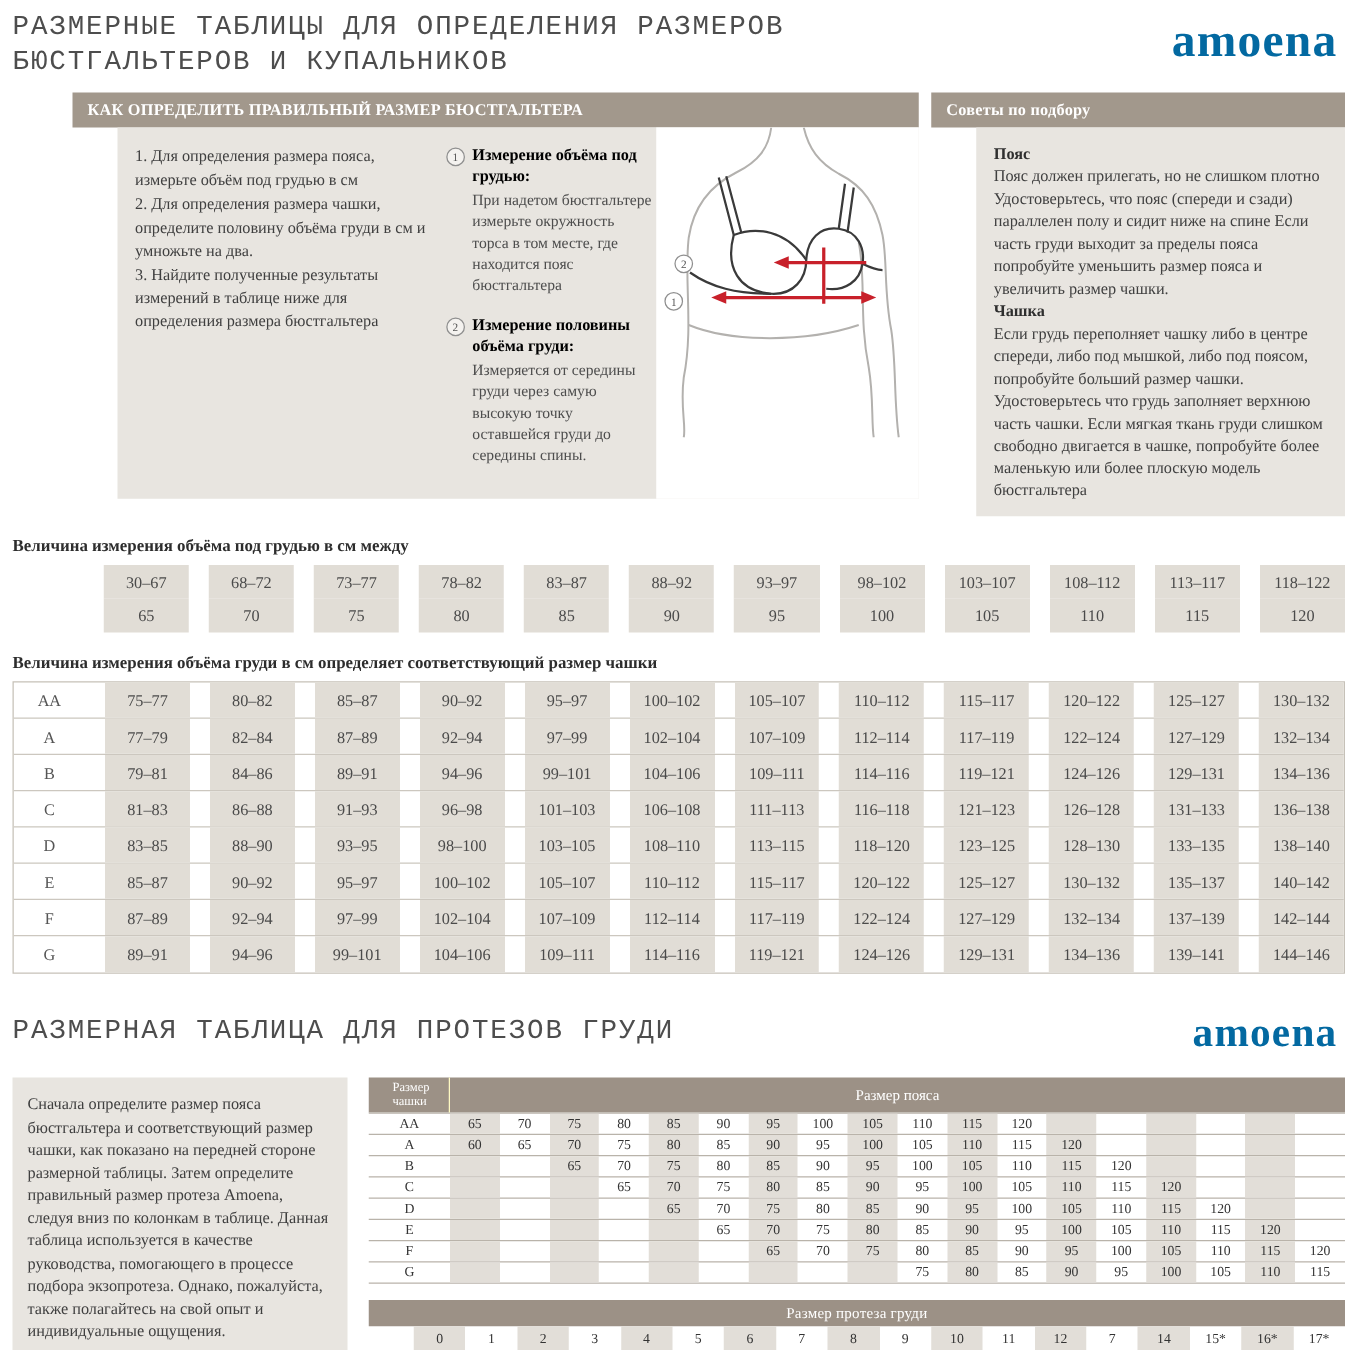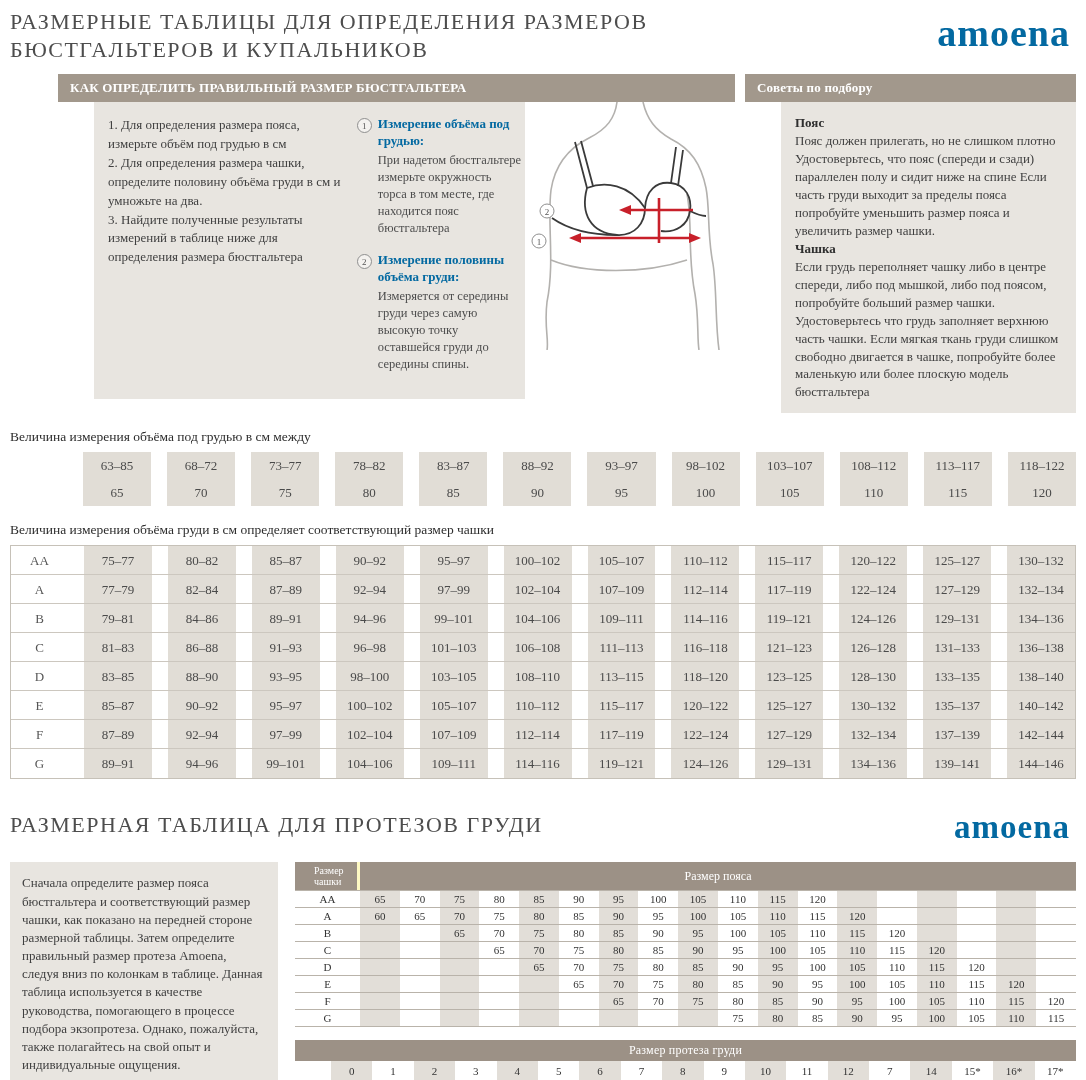--- a/index.html
+++ b/index.html
@@ -7,21 +7,21 @@
   body {
     width:1086px; height:1080px; overflow:hidden;
     font-family:"Liberation Serif", serif;
     color:#3f3f3f;
   }
   .page { padding:8px 0 0 10px; width:1076px; }
 
   
   .hdr { display:flex; justify-content:space-between; align-items:flex-start; }
   .page-title {
-    font-family:Liberation Serif, serif; font-weight:400;
+    font-family:Liberation Mono, monospace; font-weight:400;
     font-size:22px; line-height:1.28; letter-spacing:1.5px; color:#4d4d4d;
   }
   .brand {
     font-family:"Liberation Serif", serif; font-weight:700;
     font-size:38px; line-height:1; color:#0369a1; letter-spacing:1px;
     padding-right:6px; margin-top:6px;
   }
   .brand.small { font-size:33px; }
 
   
@@ -36,28 +36,28 @@
   .howto-body { display:flex; }
   .steps { width:302px; padding:14px 4px 10px 14px; font-size:13px; line-height:1.45; }
   .steps p { margin:0; }
   .measures { width:213px; padding:14px 2px 10px 10px; }
   .measure { display:flex; margin-bottom:16px; }
   .mnum {
     flex:0 0 15px; height:15px; border:1px solid #8f8f8f; border-radius:50%;
     font-size:9px; line-height:14px; text-align:center; color:#555;
     margin:2px 6px 0 0; background:#f4f2ef;
   }
-  .mtitle { font-weight:bold; font-size:13px; line-height:1.3; color:#0369a1; }
+  .mtitle { font-weight:bold; font-size:13px; line-height:1.3; color:#000000; }
   .mtext { font-size:12.5px; line-height:1.35; color:#4d4d4d; margin-top:2px; }
   .figure { flex:1; background:#fff; }
   .tips-body { padding:12px 14px; font-size:13px; line-height:1.38; min-height:248px; }
   .tip-title { font-weight:bold; color:#2f2f2f; }
 
   
-  .theading { font-weight:normal; font-size:13.5px; color:#2d2d2d; margin:16px 0 7px 0; }
+  .theading { font-weight:bold; font-size:13.5px; color:#2d2d2d; margin:16px 0 7px 0; }
   .bandrow { display:flex; height:27px; }
   .bandrow .spacer { width:57px; }
   .bcell {
     flex:1; margin-left:16px; background:#e1ddd6;
     font-size:13px; color:#4a4a4a; text-align:center; line-height:27px;
   }
   .cuptable { border:1px solid #c6c1b8; }
   .cuprow { display:flex; height:29px; border-bottom:1px solid #ccc7bf; }
   .cuprow:last-child { border-bottom:none; }
   .cuprow .cuplabel { width:57px; font-size:13px; color:#555; text-align:center; line-height:29px; }
@@ -71,21 +71,21 @@
 
   .right-col { flex:1; }
   .tbl-head {
     background:#9c9186; color:#fff; font-size:12px; text-align:center;
     padding:3px 4px; letter-spacing:.2px;
   }
   .psgrid { display:grid; grid-template-columns:65px repeat(18,1fr); }
   .ps-header { background:#9c9186; color:#fff; }
   .ps-cuphdr {
     font-size:10px; line-height:1.1; text-align:center; padding:3px 19px;
-    border-right:3px solid #fef9c3;
+    border-right:1px solid #fef9c3;
   }
   .ps-bandhdr { grid-column:span 18; font-size:12px; text-align:center; align-self:center; }
   .psrow { border-top:1px solid #b9b3aa; }
   .psrow:last-child { border-bottom:1px solid #b9b3aa; }
   .pslabel { font-size:11px; text-align:center; line-height:16px; color:#333; }
   .pscell { font-size:11px; text-align:center; line-height:16px; color:#333; }
   .odd { background:#e2ded8; }
 
   .pnum-grid { display:grid; grid-template-columns:36px repeat(18,1fr); margin-top:0; }
   .pncell { font-size:11px; text-align:center; line-height:21px; color:#333; }
@@ -176,21 +176,21 @@
         <div>Пояс должен прилегать, но не слишком плотно Удостоверьтесь, что пояс (спереди и сзади) параллелен полу и сидит ниже на спине Если часть груди выходит за пределы пояса попробуйте уменьшить размер пояса и увеличить размер чашки.</div>
         <div class="tip-title">Чашка</div>
         <div>Если грудь переполняет чашку либо в центре спереди, либо под мышкой, либо под поясом, попробуйте больший размер чашки. Удостоверьтесь что грудь заполняет верхнюю часть чашки. Если мягкая ткань груди слишком свободно двигается в чашке, попробуйте более маленькую или более плоскую модель бюстгальтера</div>
       </div>
     </div>
   </div>
 
   <div class="theading">Величина измерения объёма под грудью в см между</div>
   <div class="bandrow" id="underbust-row">
       <div class="spacer"></div>
-      <div class="bcell">63–85</div>
+      <div class="bcell">30–67</div>
       <div class="bcell">68–72</div>
       <div class="bcell">73–77</div>
       <div class="bcell">78–82</div>
       <div class="bcell">83–87</div>
       <div class="bcell">88–92</div>
       <div class="bcell">93–97</div>
       <div class="bcell">98–102</div>
       <div class="bcell">103–107</div>
       <div class="bcell">108–112</div>
       <div class="bcell">113–117</div>

